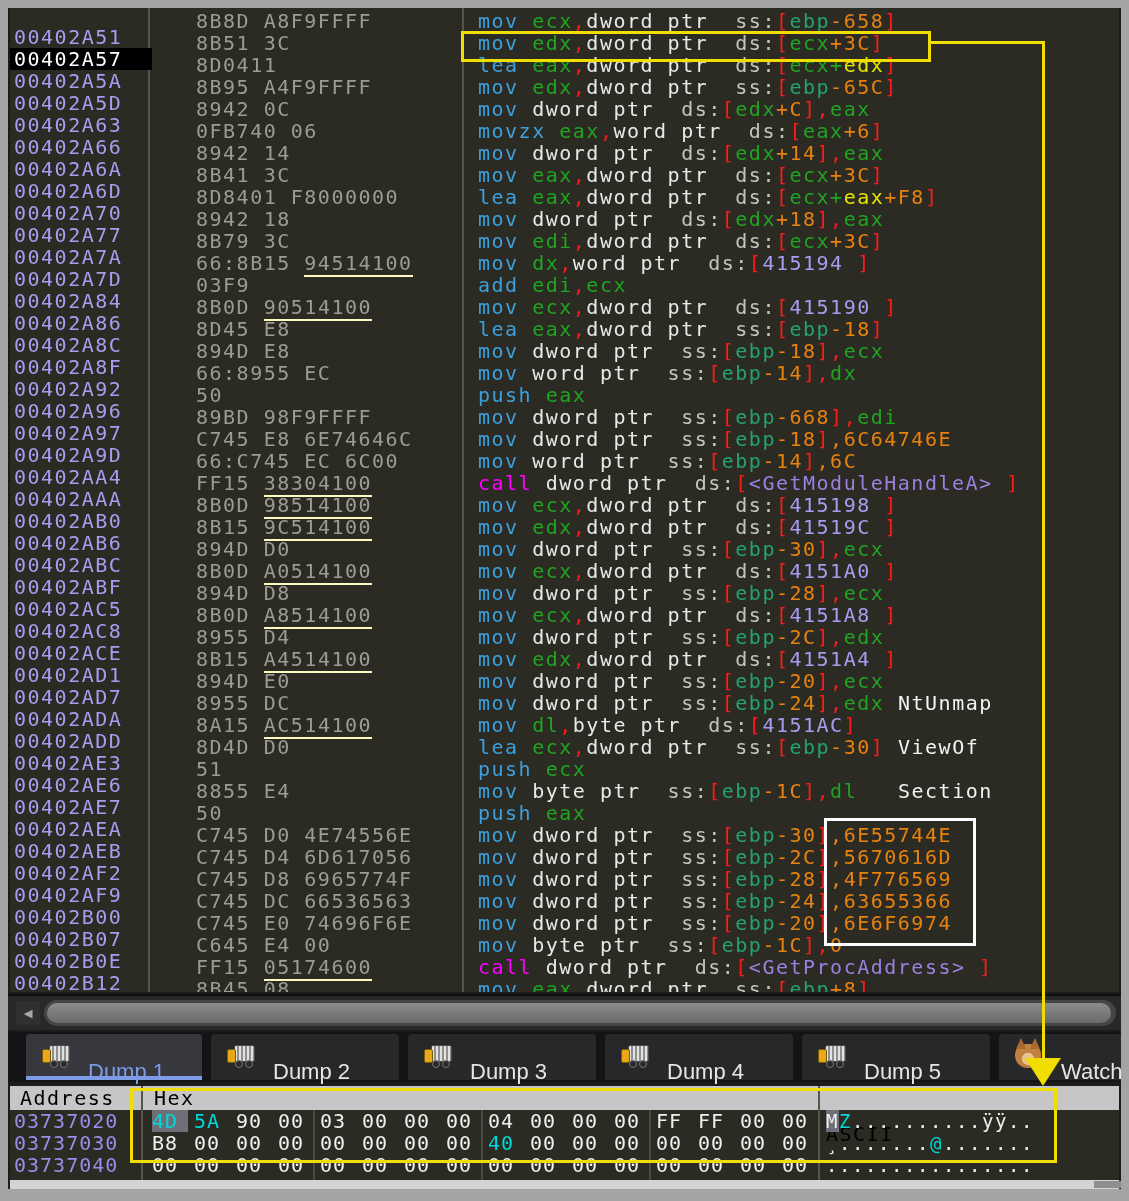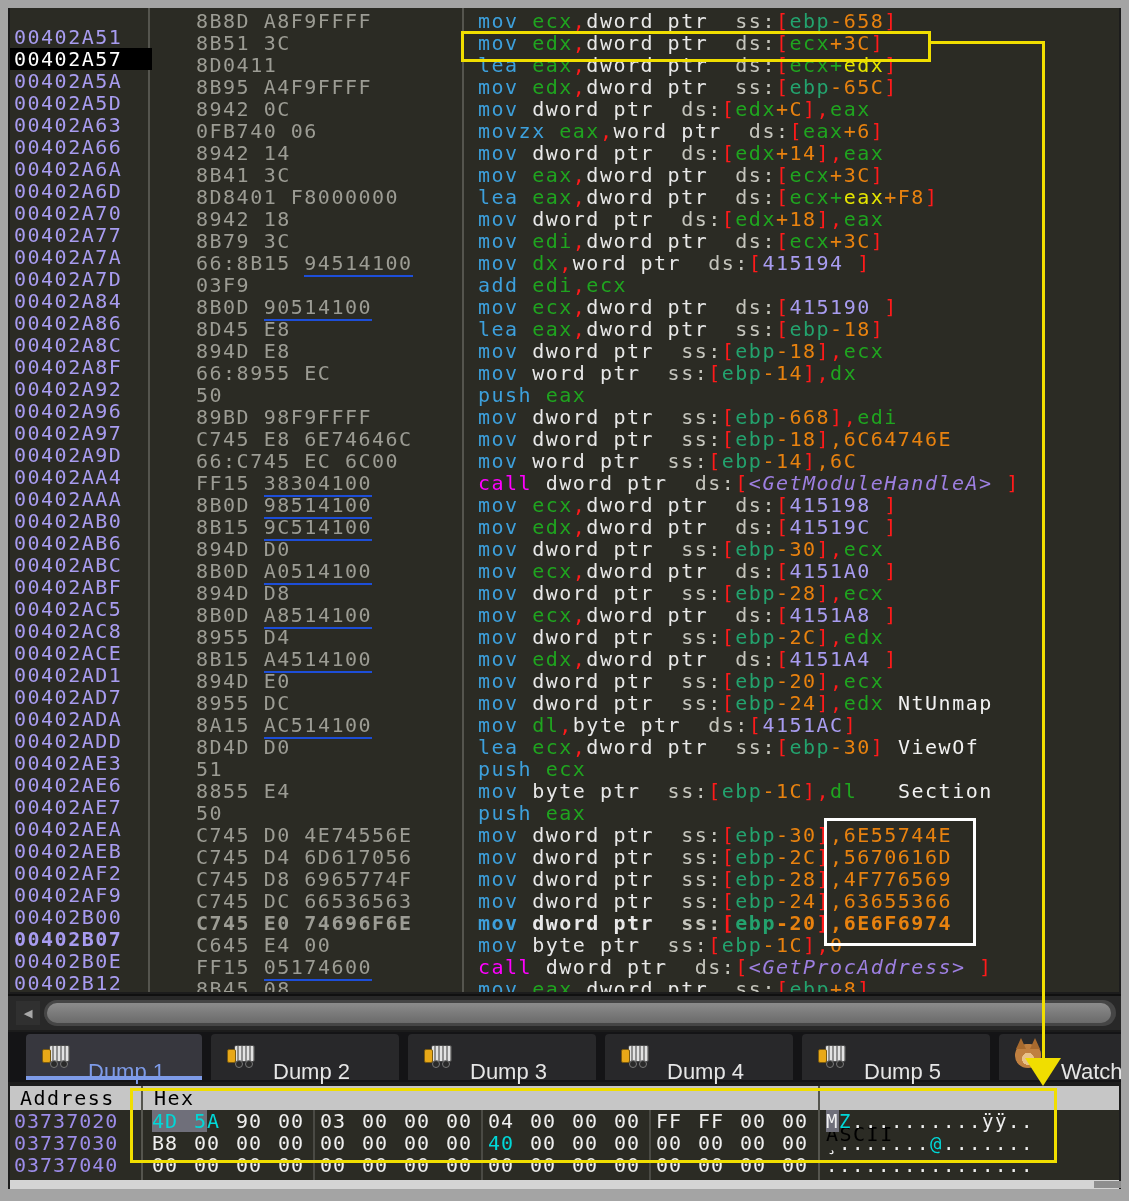--- a/index.html
+++ b/index.html
@@ -10,35 +10,35 @@
   
   #disasm{position:absolute;left:2px;top:0;width:1109px;height:984px;background:#2B2B24;overflow:hidden;}
   .vsep{position:absolute;top:0;bottom:0;width:2px;background:#55554E;}
   #sep-addr{left:138px;} #sep-bytes{left:452px;}
 
   .dr{position:absolute;left:0;width:100%;height:22px;white-space:pre;
       font:20px/22px "DejaVu Sans Mono",monospace;letter-spacing:1.5px;}
   .ca{position:absolute;left:4px;top:16px;height:22px;color:var(--address_lavender,#A89CF0);}
   .ca.sel{left:0;width:138px;padding-left:4px;background:#000;color:#FFF;}
   .cb{position:absolute;left:186px;top:0;color:var(--bytes_gray,#9C9C94);}
-  .cb .ub{border-bottom:2px solid #1d4ed8;}
+  .cb .ub{border-bottom:2px solid #fef9c3;}
   .ci{position:absolute;left:468px;top:0;}
   .cc{position:absolute;left:888px;top:0;color:var(--comment_white,#F2F2F2);}
 
   .tk-m{color:var(--mnemonic_blue,#3DA0DC);}
   .tk-c{color:var(--call_magenta,#FF00FF);}
   .tk-r{color:var(--register_green,#1FA51F);}
   .tk-h{color:var(--register_highlight,#E6E600);}
   .tk-w{color:var(--text_white,#E8E8E8);}
   .tk-s{color:var(--segment_gray,#C4C4BC);}
   .tk-b{color:var(--bracket_red,#FF1A1A);}
   .tk-e{color:var(--ebp_green,#23A36E);}
   .tk-n{color:var(--number_orange,#E8820F);}
   .tk-a{color:var(--address_lavender,#A89CF0);}
-  .tk-l{color:var(--pointer_purple,#9D7FE0);font-style:italic;}
+  .tk-l{color:var(--pointer_purple,#9D7FE0);}
 
   
   .anno{position:absolute;z-index:100;pointer-events:none;}
   #hl-box{left:453px;top:23px;width:464px;height:25px;border:3px solid var(--accent_yellow,#F0DE00);}
   #hl-line-h{left:920px;top:33px;width:117px;height:3px;background:var(--accent_yellow,#F0DE00);}
   #hl-line-v{left:1034px;top:33px;width:3px;height:1019px;background:var(--accent_yellow,#F0DE00);}
   #hl-arrow{left:1017px;top:1050px;width:0;height:0;border-left:18px solid transparent;
             border-right:18px solid transparent;border-top:28px solid var(--accent_yellow,#F0DE00);}
   #imm-box{left:816px;top:810px;width:146px;height:122px;border:3px solid var(--box_white,#FFFFFF);}
   #dump-box{left:122px;top:1080px;width:921px;height:69px;border:3px solid var(--accent_yellow,#F0DE00);}
@@ -79,21 +79,21 @@
   #dump-header{position:absolute;left:0;top:0;width:100%;height:24px;background:#C6C6C6;color:#000;
       font:20px/24px "DejaVu Sans Mono",monospace;letter-spacing:1.5px;}
   .dh{position:absolute;top:0;}
   #dh-address{left:10px;} #dh-hex{left:144px;} #dh-ascii{left:816px;margin-top:36px;}
   .dsep{position:absolute;top:0;bottom:0;width:2px;background:#55554E;}
   #dsep-a{left:131px;} #dsep-b{left:808px;}
   .gsep{position:absolute;top:24px;bottom:0;width:2px;background:#4A4A44;}
   .dpr{position:absolute;left:0;width:100%;height:22px;font:20px/22px "DejaVu Sans Mono",monospace;
        letter-spacing:1px;white-space:pre;}
   .daddr{position:absolute;left:4px;color:var(--dump_address_purple,#9C8CE8);}
-  .hb{position:absolute;width:55px;color:#EFEFEF;}
+  .hb{position:absolute;width:36px;color:#EFEFEF;}
   .hb.cyan{color:var(--dump_cyan,#00D8D8);}
   .hb.selbg,.ac.selbg{background:#6F6F7A;}
   .ac{position:absolute;width:13px;color:#EFEFEF;font-size:19px;letter-spacing:0;}
   .ac.cyan{color:var(--dump_cyan,#00D8D8);}
 
   
   #bstrip{position:absolute;left:2px;top:1172px;width:1109px;height:9px;background:#D4D4D4;}
   #bthumb{position:absolute;left:1084px;top:1px;width:36px;height:7px;background:#8E8E8E;}
 </style>
 </head>
@@ -140,21 +140,21 @@
           <div class="dr" style="top: 684px;"><span class="ca">00402ADA</span><span class="cb">8955 DC</span><span class="ci"><span class="tk-m">mov </span><span class="tk-w">dword ptr  </span><span class="tk-s">ss:</span><span class="tk-b">[</span><span class="tk-e">ebp</span><span class="tk-n">-24</span><span class="tk-b">],</span><span class="tk-r">edx</span></span><span class="cc">NtUnmap</span></div>
           <div class="dr" style="top: 706px;"><span class="ca">00402ADD</span><span class="cb">8A15 <span class="ub">AC514100</span></span><span class="ci"><span class="tk-m">mov </span><span class="tk-r">dl</span><span class="tk-b">,</span><span class="tk-w">byte ptr  </span><span class="tk-s">ds:</span><span class="tk-b">[</span><span class="tk-a">4151AC</span><span class="tk-b">]</span></span></div>
           <div class="dr" style="top: 728px;"><span class="ca">00402AE3</span><span class="cb">8D4D D0</span><span class="ci"><span class="tk-m">lea </span><span class="tk-r">ecx</span><span class="tk-b">,</span><span class="tk-w">dword ptr  </span><span class="tk-s">ss:</span><span class="tk-b">[</span><span class="tk-e">ebp</span><span class="tk-n">-30</span><span class="tk-b">]</span></span><span class="cc">ViewOf</span></div>
           <div class="dr" style="top: 750px;"><span class="ca">00402AE6</span><span class="cb">51</span><span class="ci"><span class="tk-m">push </span><span class="tk-r">ecx</span></span></div>
           <div class="dr" style="top: 772px;"><span class="ca">00402AE7</span><span class="cb">8855 E4</span><span class="ci"><span class="tk-m">mov </span><span class="tk-w">byte ptr  </span><span class="tk-s">ss:</span><span class="tk-b">[</span><span class="tk-e">ebp</span><span class="tk-n">-1C</span><span class="tk-b">],</span><span class="tk-r">dl</span></span><span class="cc">Section</span></div>
           <div class="dr" style="top: 794px;"><span class="ca">00402AEA</span><span class="cb">50</span><span class="ci"><span class="tk-m">push </span><span class="tk-r">eax</span></span></div>
           <div class="dr" style="top: 816px;"><span class="ca">00402AEB</span><span class="cb">C745 D0 4E74556E</span><span class="ci"><span class="tk-m">mov </span><span class="tk-w">dword ptr  </span><span class="tk-s">ss:</span><span class="tk-b">[</span><span class="tk-e">ebp</span><span class="tk-n">-30</span><span class="tk-b">]</span><span class="tk-n">,6E55744E</span></span></div>
           <div class="dr" style="top: 838px; padding-left: 16px;"><span class="ca">00402AF2</span><span class="cb">C745 D4 6D617056</span><span class="ci"><span class="tk-m">mov </span><span class="tk-w">dword ptr  </span><span class="tk-s">ss:</span><span class="tk-b">[</span><span class="tk-e">ebp</span><span class="tk-n">-2C</span><span class="tk-b">]</span><span class="tk-n">,5670616D</span></span></div>
           <div class="dr" style="top: 860px;"><span class="ca">00402AF9</span><span class="cb">C745 D8 6965774F</span><span class="ci"><span class="tk-m">mov </span><span class="tk-w">dword ptr  </span><span class="tk-s">ss:</span><span class="tk-b">[</span><span class="tk-e">ebp</span><span class="tk-n">-28</span><span class="tk-b">]</span><span class="tk-n">,4F776569</span></span></div>
           <div class="dr" style="top: 882px;"><span class="ca">00402B00</span><span class="cb">C745 DC 66536563</span><span class="ci"><span class="tk-m">mov </span><span class="tk-w">dword ptr  </span><span class="tk-s">ss:</span><span class="tk-b">[</span><span class="tk-e">ebp</span><span class="tk-n">-24</span><span class="tk-b">]</span><span class="tk-n">,63655366</span></span></div>
-          <div class="dr" style="top: 904px; font-weight: bold;"><span class="ca">00402B07</span><span class="cb">C745 E0 74696F6E</span><span class="ci"><span class="tk-m">mov </span><span class="tk-w">dword ptr  </span><span class="tk-s">ss:</span><span class="tk-b">[</span><span class="tk-e">ebp</span><span class="tk-n">-20</span><span class="tk-b">]</span><span class="tk-n">,6E6F6974</span></span></div>
+          <div class="dr" style="top: 904px;"><span class="ca">00402B07</span><span class="cb">C745 E0 74696F6E</span><span class="ci"><span class="tk-m">mov </span><span class="tk-w">dword ptr  </span><span class="tk-s">ss:</span><span class="tk-b">[</span><span class="tk-e">ebp</span><span class="tk-n">-20</span><span class="tk-b">]</span><span class="tk-n">,6E6F6974</span></span></div>
           <div class="dr" style="top: 926px;"><span class="ca">00402B0E</span><span class="cb">C645 E4 00</span><span class="ci"><span class="tk-m">mov </span><span class="tk-w">byte ptr  </span><span class="tk-s">ss:</span><span class="tk-b">[</span><span class="tk-e">ebp</span><span class="tk-n">-1C</span><span class="tk-b">],</span><span class="tk-n">0</span></span></div>
           <div class="dr" style="top: 948px;"><span class="ca">00402B12</span><span class="cb">FF15 <span class="ub">05174600</span></span><span class="ci"><span class="tk-c">call </span><span class="tk-w">dword ptr  </span><span class="tk-s">ds:</span><span class="tk-b">[</span><span class="tk-l">&lt;GetProcAddress&gt; </span><span class="tk-b">]</span></span></div>
           <div class="dr" style="top: 970px;"><span class="ca">00402B18</span><span class="cb">8B45 08</span><span class="ci"><span class="tk-m">mov </span><span class="tk-r">eax</span><span class="tk-b">,</span><span class="tk-w">dword ptr  </span><span class="tk-s">ss:</span><span class="tk-b">[</span><span class="tk-e">ebp</span><span class="tk-n">+8</span><span class="tk-b">]</span></span></div>
         </div>
     </div>
 
     <div id="hscroll">
       <div id="hs-arrow">◀</div>
       <div id="hs-track">
         <div id="hs-thumb"></div>

